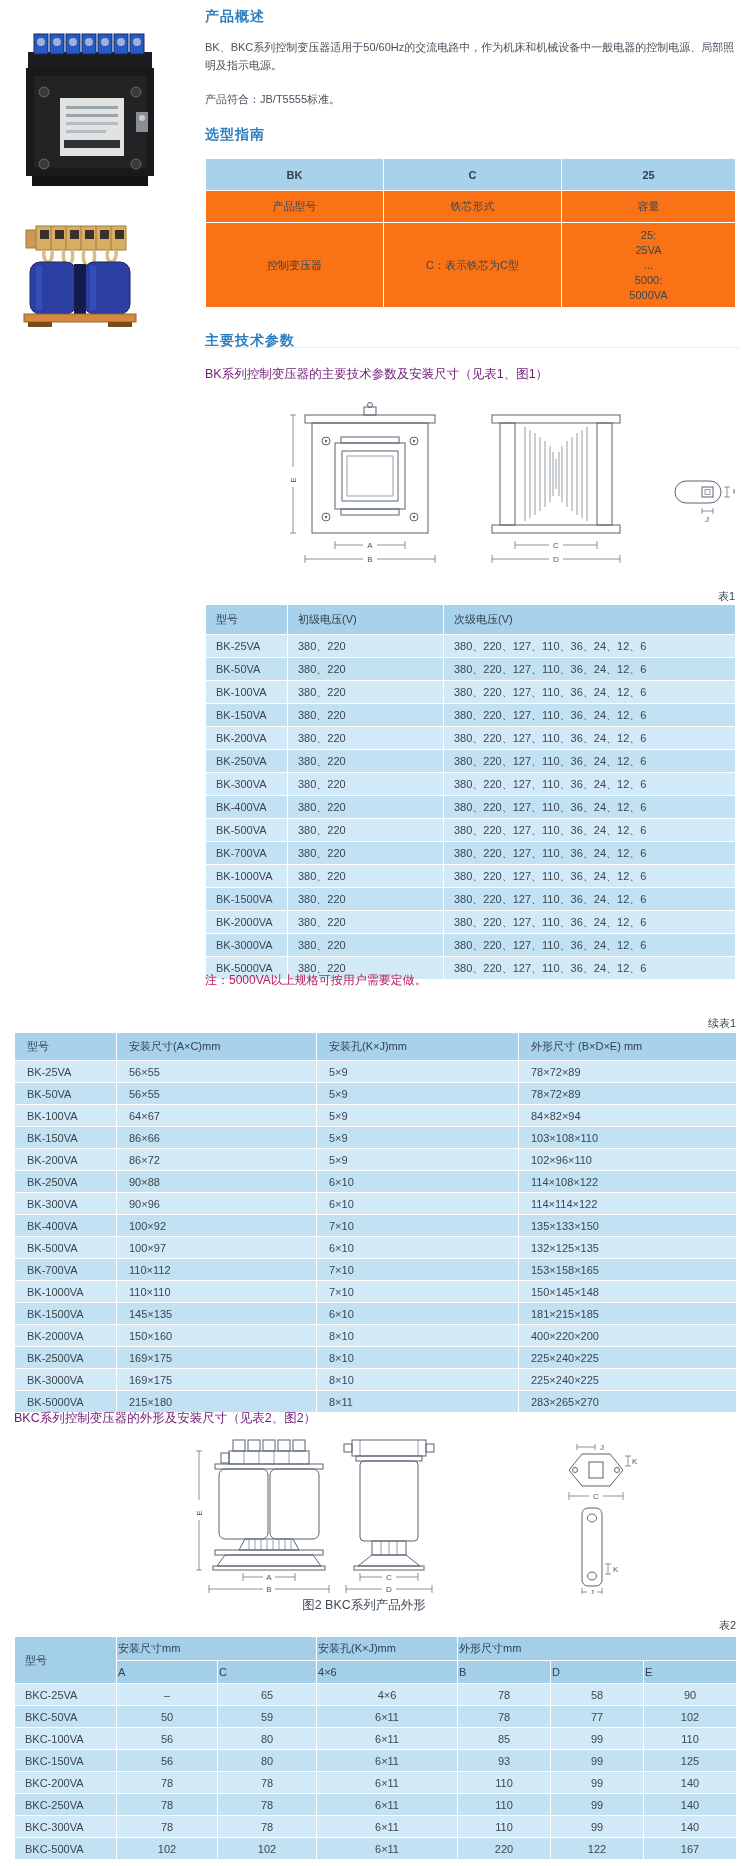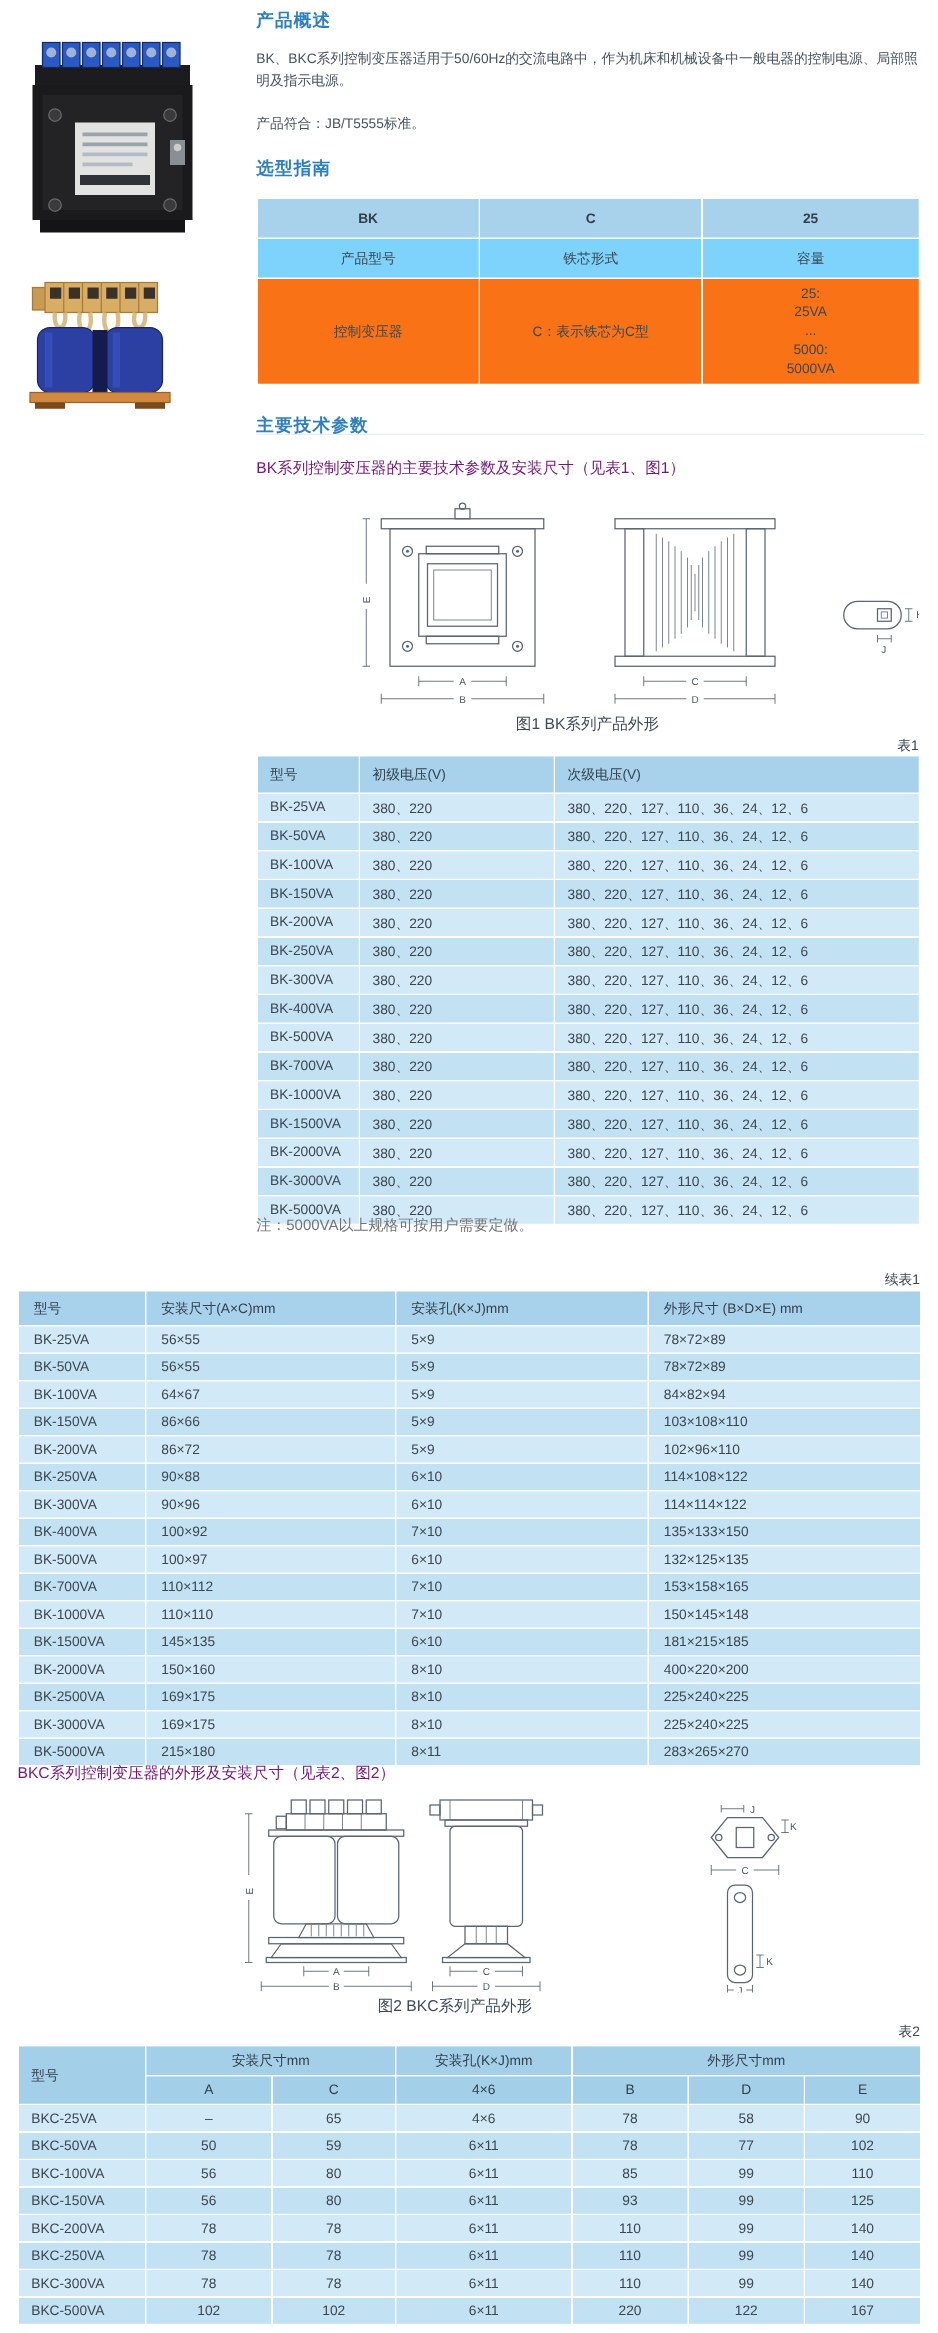--- a/index.html
+++ b/index.html
@@ -16,47 +16,47 @@
   .body-text{font-size:11px;line-height:1.65;color:#47525e;}
   .intro-text{font-size:12.5px;color:#701a75;}
   .divider{height:1px;background:#e7edf2;}
   
   table{border-collapse:collapse;table-layout:fixed;font-size:11px;color:#3c4650;}
   td,th{border:1px solid #ffffff;font-weight:normal;overflow:hidden;white-space:nowrap;}
   
   .sel-table{width:530px;}
   .sel-table th,.sel-table td{text-align:center;}
   .sel-table .sel-head th{background:#a8d2eb;height:29px;font-weight:bold;color:#33404c;}
-  .sel-table .sel-label td{background:#7dd3fc;height:29px;}
+  .sel-table .sel-label td{background:#f97316;height:29px;}
   .sel-table .sel-value td{background:#f97316;height:82px;vertical-align:middle;}
   .cap-lines div{line-height:15px;}
   
   .t1{width:530px;}
   .t1 th{background:#a8d2eb;height:27px;text-align:left;padding-left:10px;color:#33404c;}
   .t1 td{height:20px;text-align:left;padding-left:10px;}
   .t1 tbody tr:nth-child(odd) td{background:#d2e9f7;}
   .t1 tbody tr:nth-child(even) td{background:#c2e1f2;}
   
   .tc{width:722px;}
   .tc th{background:#a8d2eb;height:25px;text-align:left;padding-left:12px;color:#33404c;}
   .tc td{height:19px;text-align:left;padding-left:12px;}
   .tc tbody tr:nth-child(odd) td{background:#d2e9f7;}
   .tc tbody tr:nth-child(even) td{background:#c2e1f2;}
   
   .t2{width:722px;}
-  .t2 th{background:#a3cfe9;text-align:center;color:#33404c;}
+  .t2 th{background:#a3cfe9;text-align:left;color:#33404c;}
   .t2 .t2h1 th{height:21px;}
   .t2 .t2h2 th{height:20px;}
   .t2 td{height:19px;text-align:center;}
   .t2 td:first-child{text-align:left;padding-left:10px;}
   .t2 tbody tr:nth-child(odd) td{background:#d2e9f7;}
   .t2 tbody tr:nth-child(even) td{background:#c2e1f2;}
   .tbl-label{font-size:11px;color:#3c4650;text-align:right;}
   .fig-caption{font-size:12.5px;color:#3f4a55;text-align:center;}
-  .note-text{font-size:12px;color:#737373;}
+  .note-text{font-size:12px;color:#be185d;}
   
   .lw{stroke:#5a6570;fill:none;stroke-width:1;}
   .lw-thin{stroke:#6a7580;fill:none;stroke-width:0.7;}
   .dim{stroke:#5a6570;stroke-width:0.7;fill:none;}
   .dimtxt{fill:#4a5560;font-size:8px;font-family:"Liberation Sans",sans-serif;}
 </style>
 </head>
 <body>
 
 <div class="page">
@@ -260,21 +260,20 @@
       <line class="dim" x1="49" y1="8" x2="55" y2="8"></line>
         <line class="dim" x1="49" y1="18" x2="55" y2="18"></line>
       <text class="dimtxt" x="58" y="15">K</text>
       <line class="dim" x1="27" y1="32" x2="38" y2="32"></line>
       <line class="dim" x1="27" y1="29" x2="27" y2="35"></line>
         <line class="dim" x1="38" y1="29" x2="38" y2="35"></line>
       <text class="dimtxt" x="32" y="43" text-anchor="middle">J</text>
     </g>
   </svg>
 
-  <div class="abs fig-caption" style="left:205px;top:571px;width:530px;">图1 BK系列产品外形</div>
 
   <div class="abs tbl-label" style="left:205px;top:589px;width:530px;">表1</div>
 
   <table class="abs t1" style="left:205px;top:604px;">
     <colgroup>
         <col style="width:82px">
         <col style="width:156px">
         <col style="width:292px">
       </colgroup>
     <thead>

